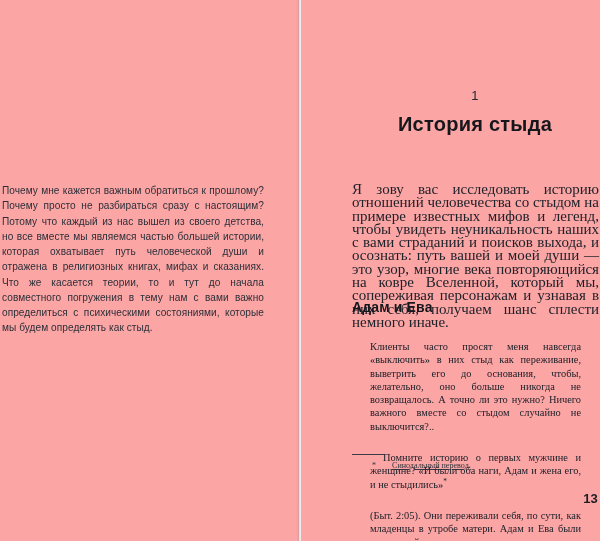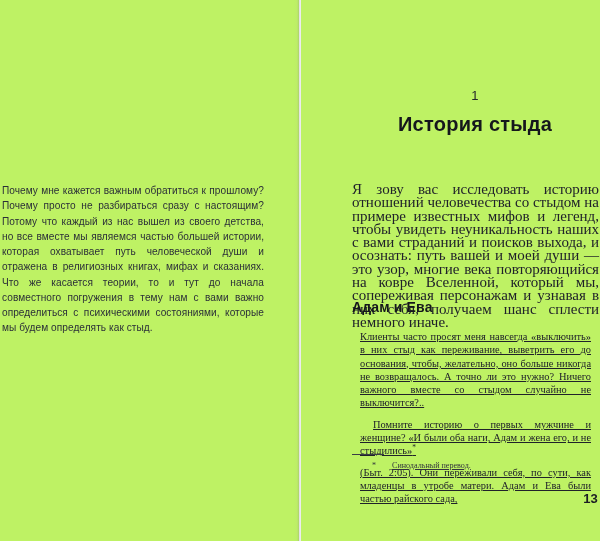--- a/index.html
+++ b/index.html
@@ -21,21 +21,21 @@
     height: 541px;
     background: #ffffff;
     display: block;
   }
 
   
   .page {
     position: absolute;
     top: 0;
     height: 541px;
-    background: #bef264;
+    background: #fca5a5;
   }
   .page-left  { left: 0;   width: 299px; }
   .page-right { left: 301px; width: 299px; }
 
   
   .gutter {
     position: absolute;
     top: 0;
     left: 294px;
     width: 12px;
@@ -125,21 +125,21 @@
     left: 352px;
     top: 322px;
     width: 247px;
     font-family: "Liberation Serif", serif;
     font-size: 10.4px;
     line-height: 13.3px;
     color: #20222a;
     text-align: justify;
     text-justify: inter-word;
   }
-  .right-body-2 p { margin: 8px; text-decoration: underline; }
+  .right-body-2 p { margin: 18px; }
   .right-body-2 p.indent { text-indent: 13px; }
 
   .fn-marker {
     font-size: 7.4px;
     vertical-align: super;
     line-height: 0;
   }
 
   
   .fn-rule {

